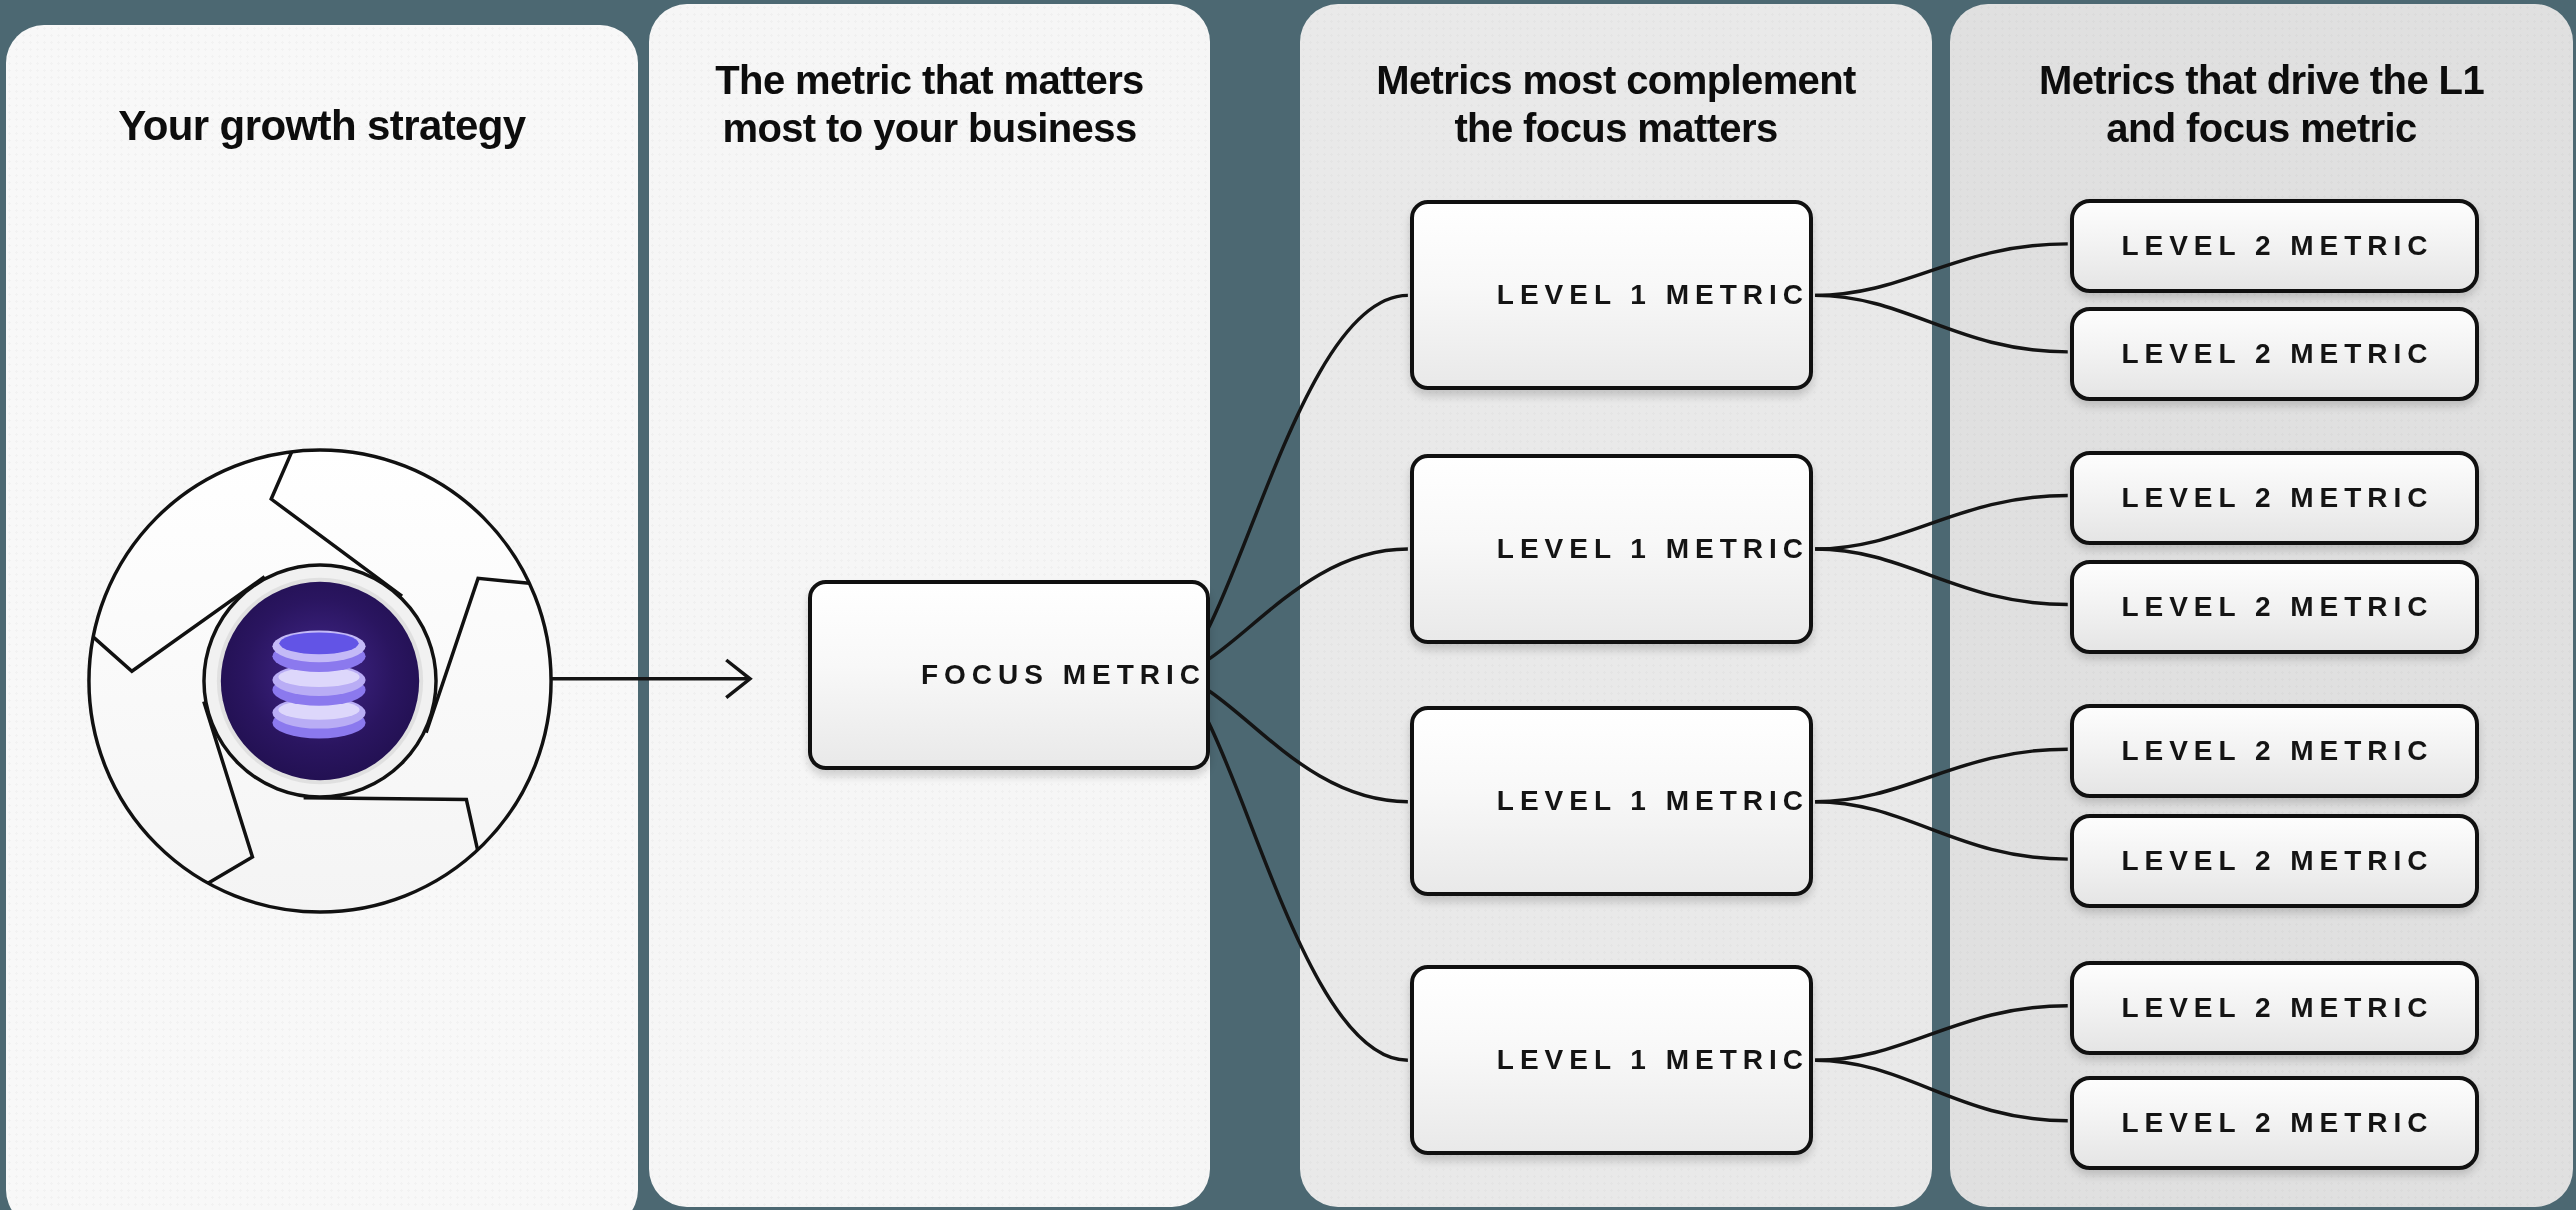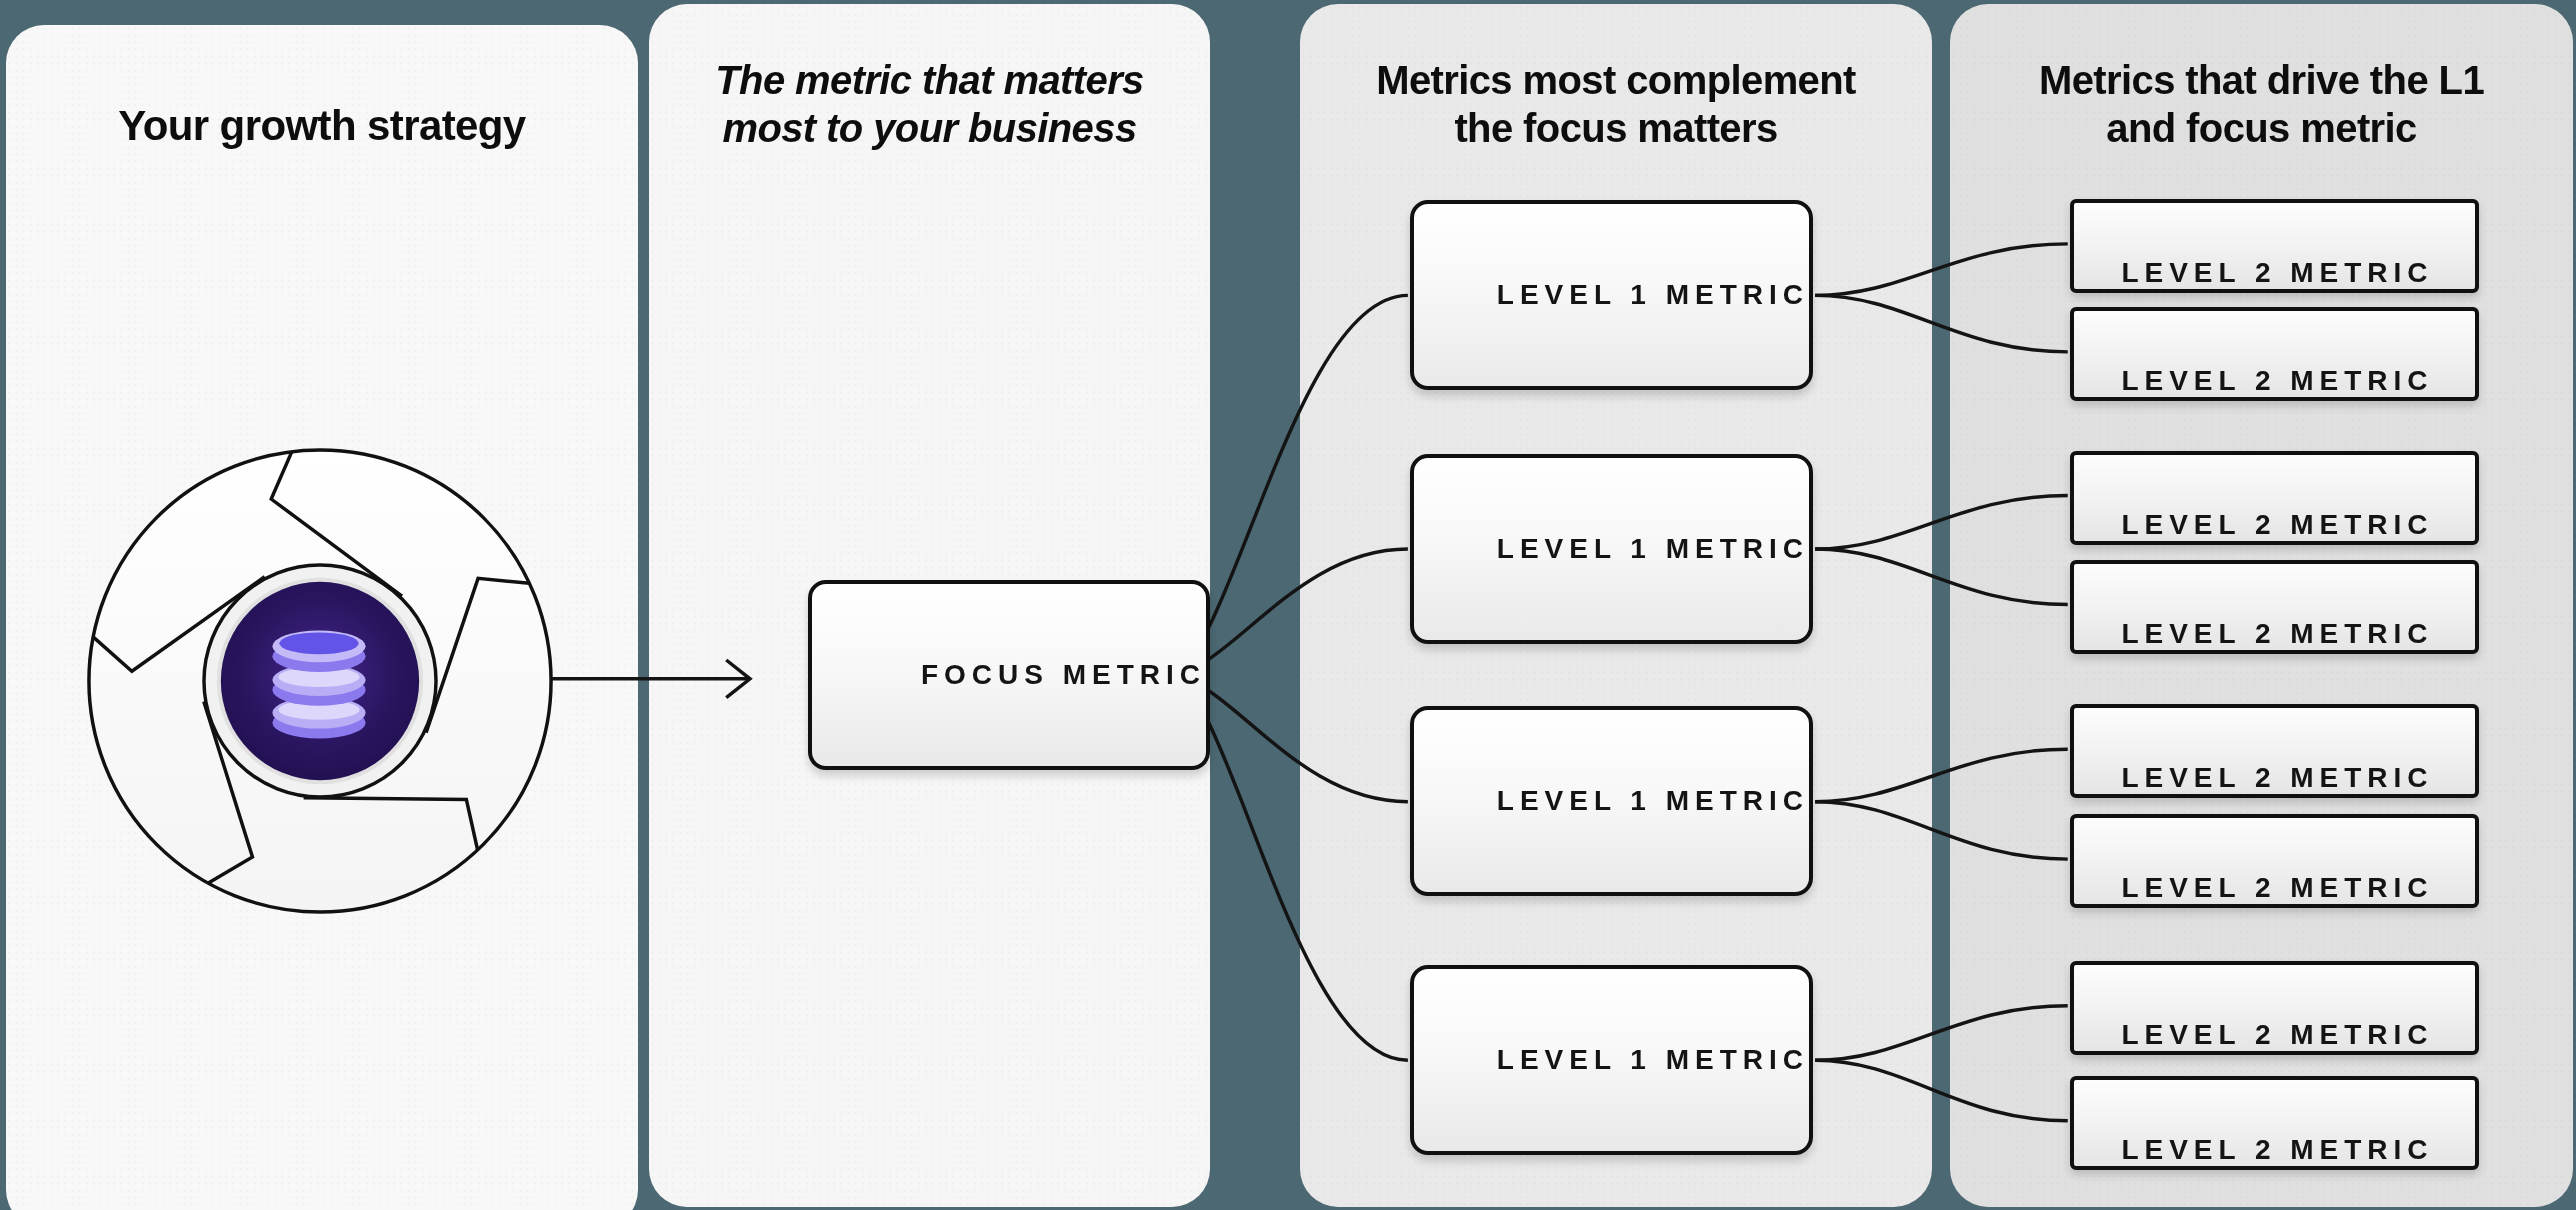--- a/index.html
+++ b/index.html
@@ -6,21 +6,21 @@
   body{background:#4c6872;}
   .root{position:relative;width:2576px;height:1211px;background:#4c6872;
         font-family:"Liberation Sans",sans-serif;overflow:hidden;}
 
   
   .panel{position:absolute;top:4px;height:1203px;border-radius:38px;
          background-color:#f7f7f7;
          background-image:radial-gradient(rgba(0,0,0,0.022) 1.2px, transparent 1.3px);
          background-size:7px 7px;}
   .p1{left:6px;width:632px;background-color:#f8f8f8;margin-top:21px;}
-  .p2{left:649px;width:561px;background-color:#f6f6f6;font-style:italic;}
+  .p2{left:649px;width:561px;background-color:#f6f6f6;}
   .p3{left:1300px;width:632px;background-color:#e9e9e9;}
   .p4{left:1950px;width:623px;background-color:#e0e0e0;}
 
   .panel-title{position:absolute;left:0;right:0;top:52px;text-align:center;
                font-size:40px;line-height:48px;font-weight:700;color:#0d0d0d;
                letter-spacing:-0.6px;}
   .p1 .panel-title{top:77px;font-size:42px;}
 
   
   .node{position:absolute;display:flex;align-items:center;justify-content:flex-end;
@@ -28,23 +28,23 @@
         border:4px solid #101010;border-radius:18px;
         box-shadow:0 6px 9px rgba(0,0,0,0.16);box-sizing:border-box;}
   .node .lbl{font-weight:700;font-size:28px;letter-spacing:6px;padding-left:6px;
              color:#141414;white-space:nowrap;}
   .focus-box{left:808px;top:580px;width:402px;height:190px;}
   .l1-0{left:1410px;top:200px;width:403px;height:190px;}
   .l1-1{left:1410px;top:454px;width:403px;height:190px;}
   .l1-2{left:1410px;top:706px;width:403px;height:190px;}
   .l1-3{left:1410px;top:965px;width:403px;height:190px;}
 
-  .node2{position:absolute;display:flex;align-items:flex-end;justify-content:center;
+  .node2{position:absolute;display:flex;align-items:center;justify-content:center;
          background:linear-gradient(180deg,#fdfdfd 0%,#f3f3f3 45%,#e5e5e5 100%);
-         border:4px solid #101010;border-radius:6px;
+         border:4px solid #101010;border-radius:20px;
          box-shadow:0 5px 8px rgba(0,0,0,0.16);box-sizing:border-box;
          left:2070px;width:409px;height:94px;}
   .node2 .lbl{font-weight:700;font-size:28px;letter-spacing:6px;padding-left:6px;
               color:#141414;white-space:nowrap;}
   .l2-0{top:199px;} .l2-1{top:307px;}
   .l2-2{top:451px;} .l2-3{top:560px;}
   .l2-4{top:704px;} .l2-5{top:814px;}
   .l2-6{top:961px;} .l2-7{top:1076px;}
 
   

